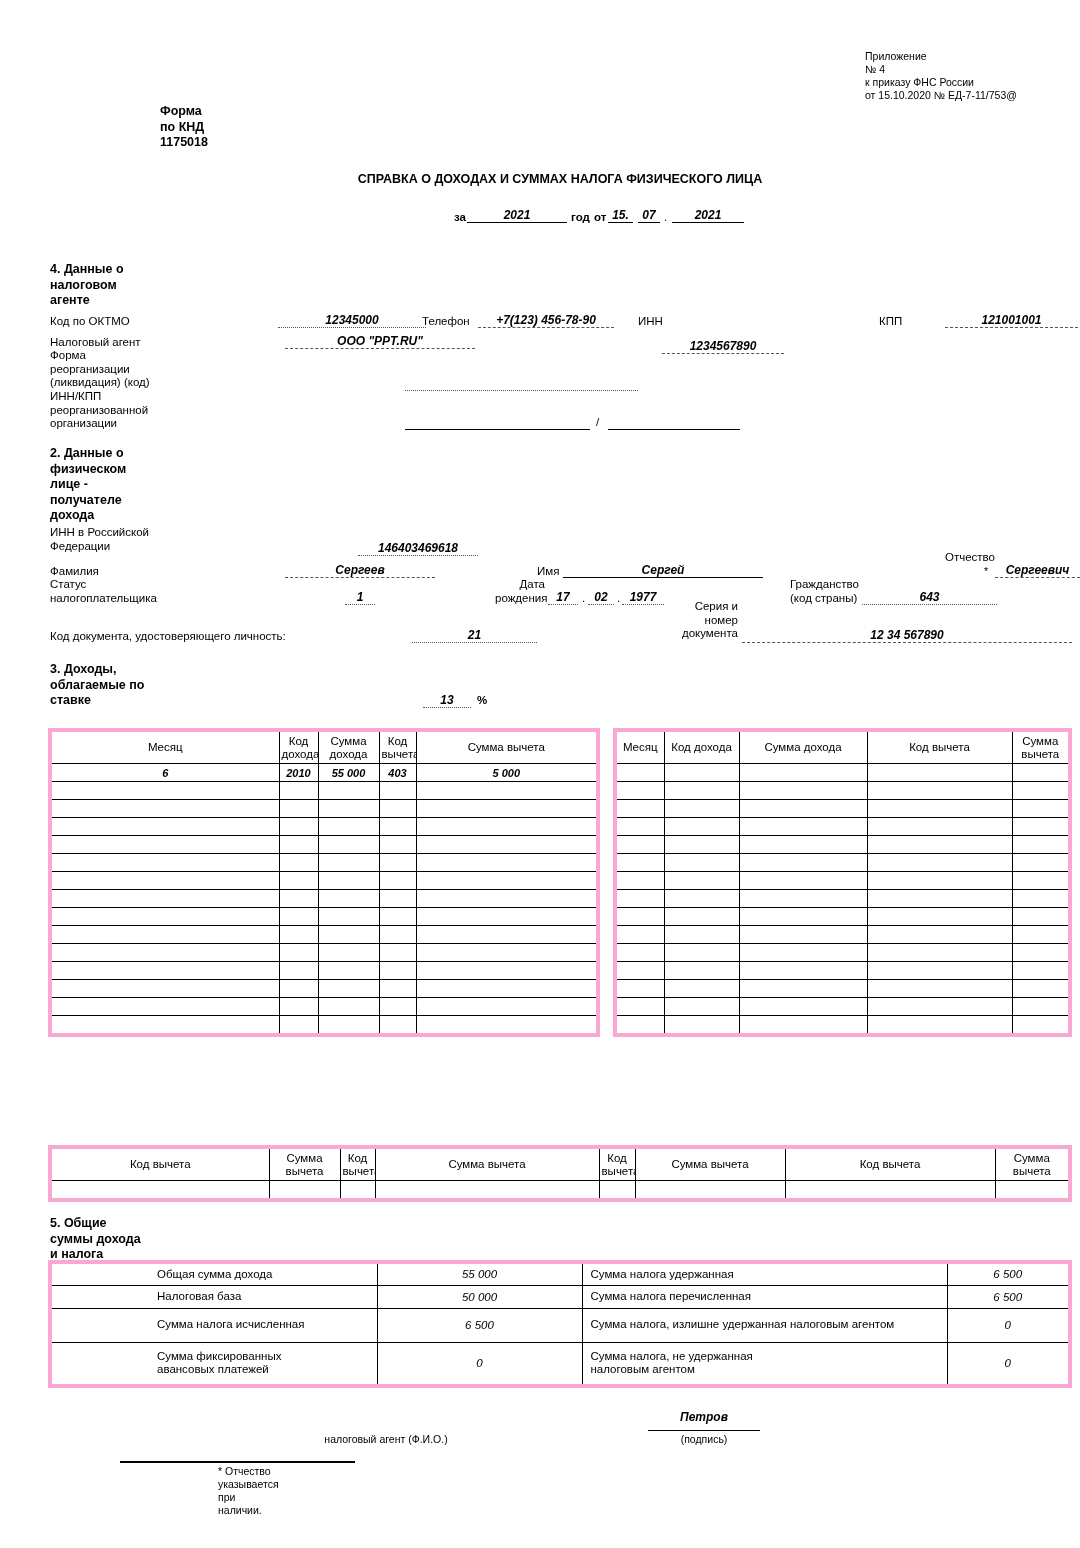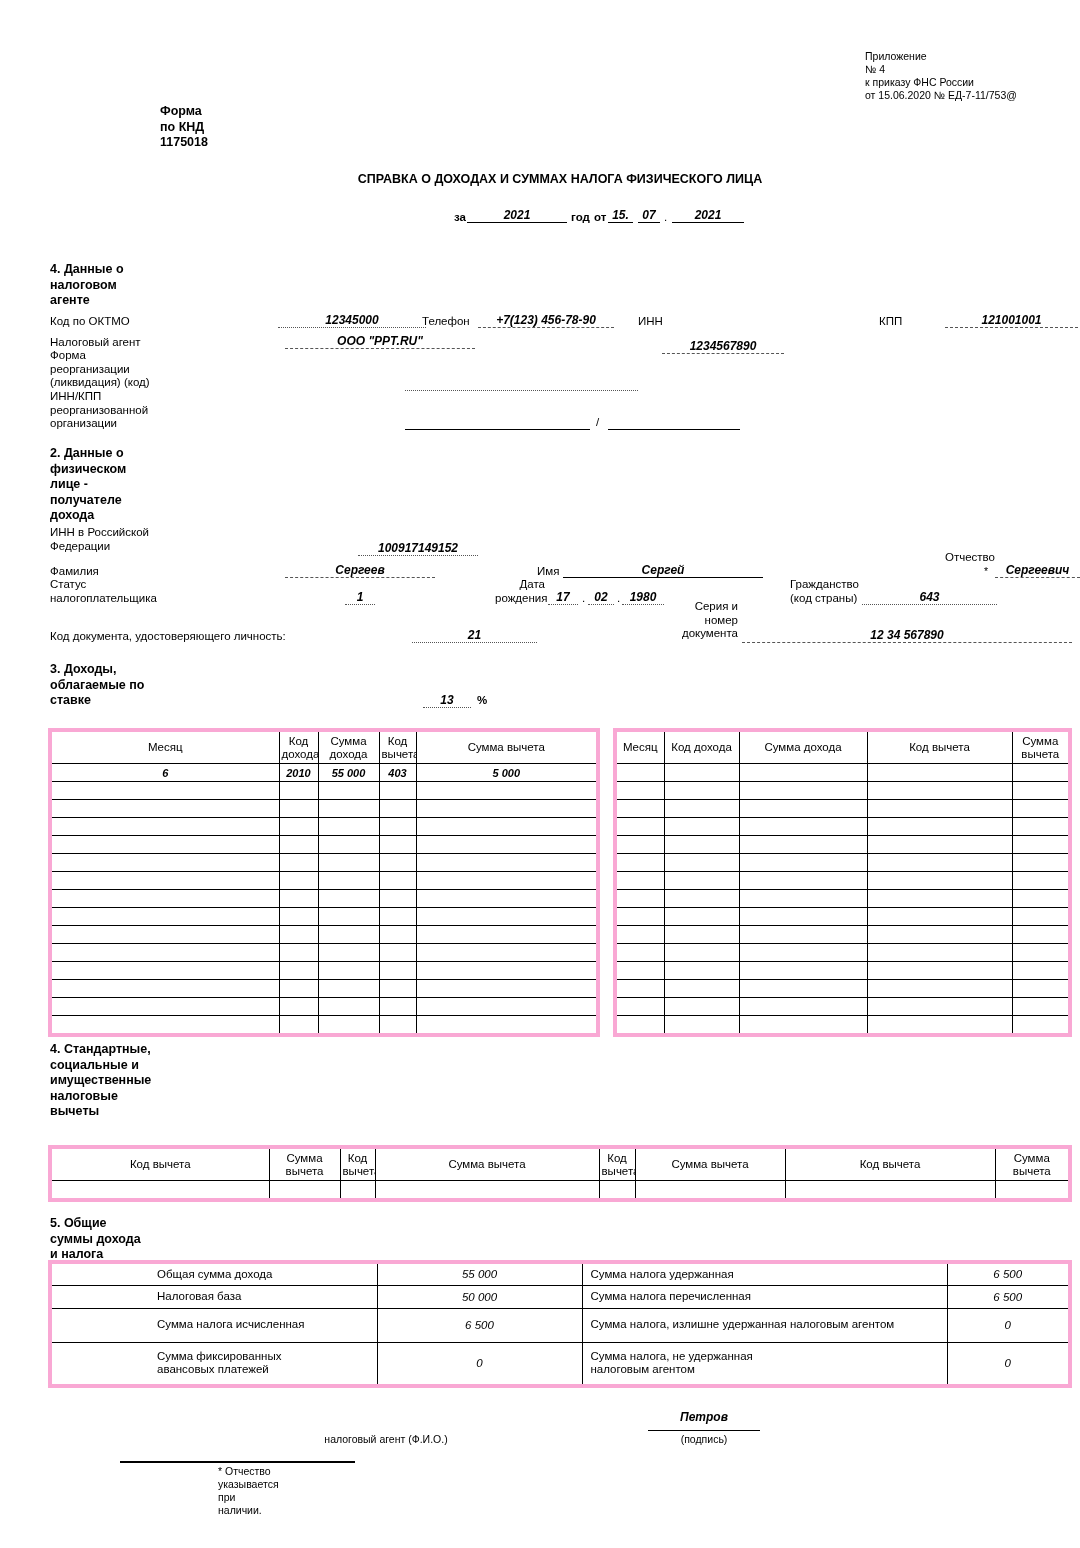--- a/index.html
+++ b/index.html
@@ -28,21 +28,21 @@
   .s5v{font-weight:bold;font-style:italic;}
 </style>
 </head>
 <body>
 
 <div class="page">
 
   <div class="abs sm pre" style="left:865px;top:50px;width:210px;">Приложение
 № 4
 к приказу ФНС России
-от 15.06.2020 № ЕД-7-11/753@</div>
+от 15.10.2020 № ЕД-7-11/753@</div>
 
   <div class="abs hd" style="left:160px;top:104px;">Форма
 по КНД
 1175018</div>
 
   <div class="abs hd ctr" style="left:40px;top:172px;width:1040px;white-space:normal;">СПРАВКА О ДОХОДАХ И СУММАХ НАЛОГА ФИЗИЧЕСКОГО ЛИЦА</div>
 
   <div class="abs lbl" style="left:454px;top:211px;font-weight:bold;">за</div>
   <div class="abs val us" style="left:467px;top:208px;width:100px;">2021</div>
   <div class="abs lbl" style="left:571px;top:211px;font-weight:bold;">год</div>
@@ -81,42 +81,42 @@
   <div class="abs ud us" style="left:608px;top:415px;width:132px;height:14px;"></div>
 
   <div class="abs hd" style="left:50px;top:446px;">2. Данные о
 физическом
 лице -
 получателе
 дохода</div>
 
   <div class="abs lbl pre" style="left:50px;top:526px;">ИНН в Российской
 Федерации</div>
-  <div class="abs val ud" style="left:358px;top:541px;width:120px;">100917149152</div>
+  <div class="abs val ud" style="left:358px;top:541px;width:120px;">146403469618</div>
 
   <div class="abs lbl" style="left:945px;top:551px;">Отчество</div>
   <div class="abs sm" style="left:984px;top:565px;">*</div>
   <div class="abs val uda" style="left:995px;top:563px;width:85px;">Сергеевич</div>
 
   <div class="abs lbl" style="left:50px;top:565px;">Фамилия</div>
   <div class="abs val uda" style="left:285px;top:563px;width:150px;">Сергеев</div>
   <div class="abs lbl" style="left:537px;top:565px;">Имя</div>
   <div class="abs val us" style="left:563px;top:563px;width:200px;">Сергей</div>
 
   <div class="abs lbl pre" style="left:50px;top:578px;">Статус
 налогоплательщика</div>
   <div class="abs val ud" style="left:345px;top:590px;width:30px;">1</div>
 
   <div class="abs lbl pre rt" style="left:495px;top:578px;width:50px;">Дата
 рождения</div>
   <div class="abs val ud" style="left:548px;top:590px;width:30px;">17</div>
   <div class="abs lbl" style="left:582px;top:592px;">.</div>
   <div class="abs val ud" style="left:588px;top:590px;width:26px;">02</div>
   <div class="abs lbl" style="left:617px;top:592px;">.</div>
-  <div class="abs val ud" style="left:622px;top:590px;width:42px;">1980</div>
+  <div class="abs val ud" style="left:622px;top:590px;width:42px;">1977</div>
 
   <div class="abs lbl pre" style="left:790px;top:578px;">Гражданство
 (код страны)</div>
   <div class="abs val ud" style="left:862px;top:590px;width:135px;">643</div>
 
   <div class="abs lbl pre rt" style="left:672px;top:600px;width:66px;">Серия и
 номер
 документа</div>
   <div class="abs val uda" style="left:742px;top:628px;width:330px;">12 34 567890</div>
 
@@ -378,25 +378,20 @@
         <tr>
           <td></td>
           <td></td>
           <td></td>
           <td></td>
           <td></td>
         </tr>
       </tbody>
   </table>
 
-  <div class="abs hd" style="left:50px;top:1042px;">4. Стандартные,
-социальные и
-имущественные
-налоговые
-вычеты</div>
 
   <table class="frm inc abs" style="left:48px;top:1145px;width:1020px;">
     <colgroup>
       <col style="width:219px">
         <col style="width:71px">
         <col style="width:35px">
         <col style="width:224px">
       <col style="width:36px">
         <col style="width:150px">
         <col style="width:210px">

